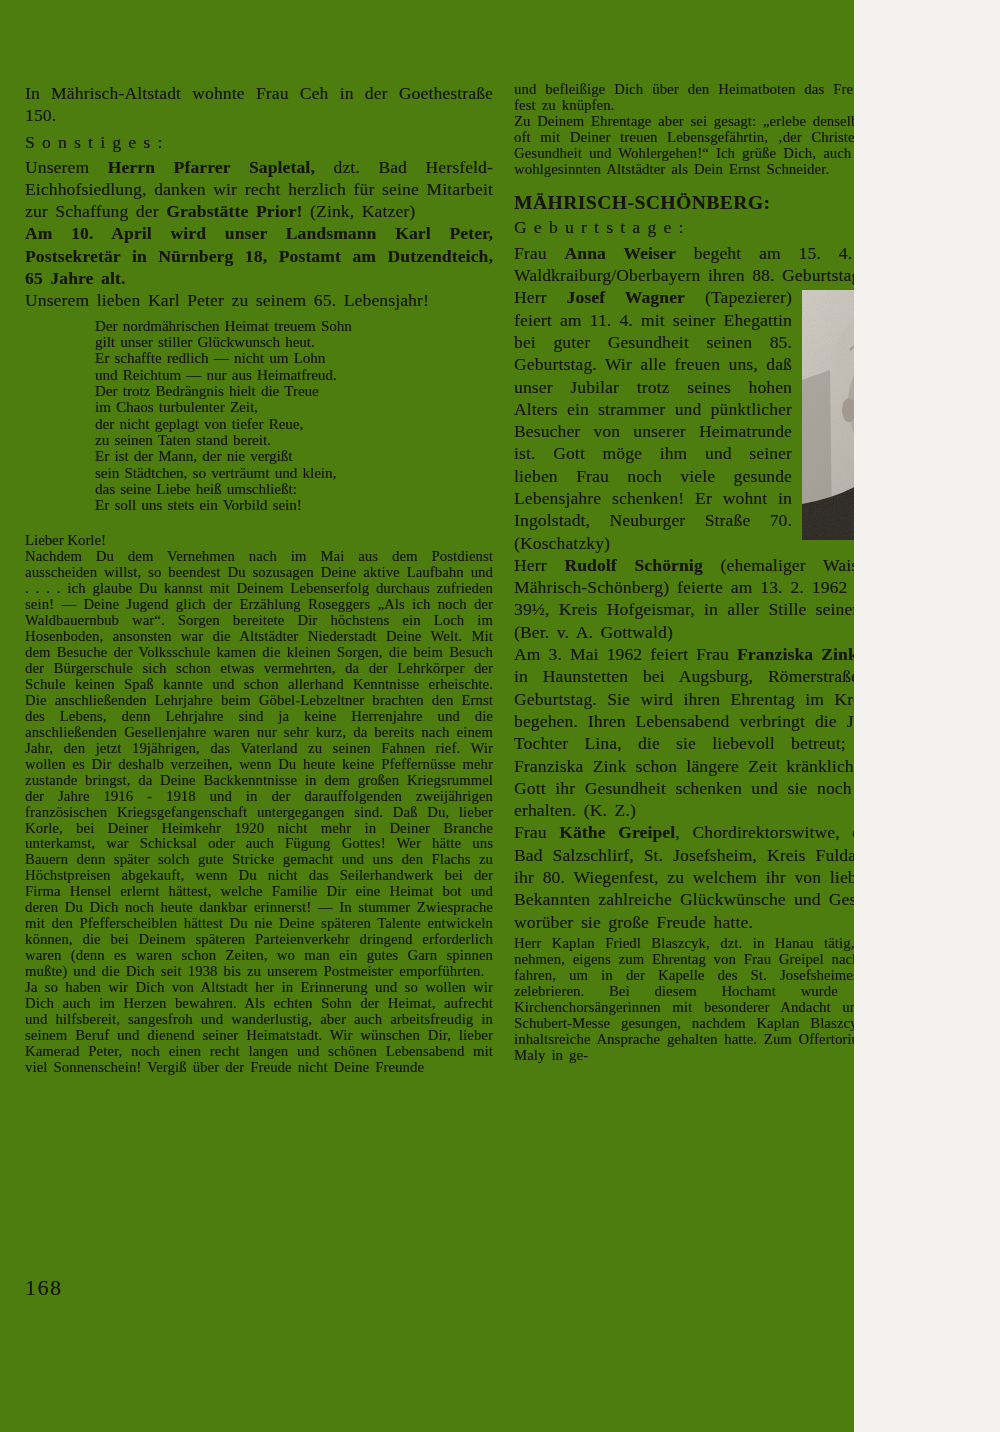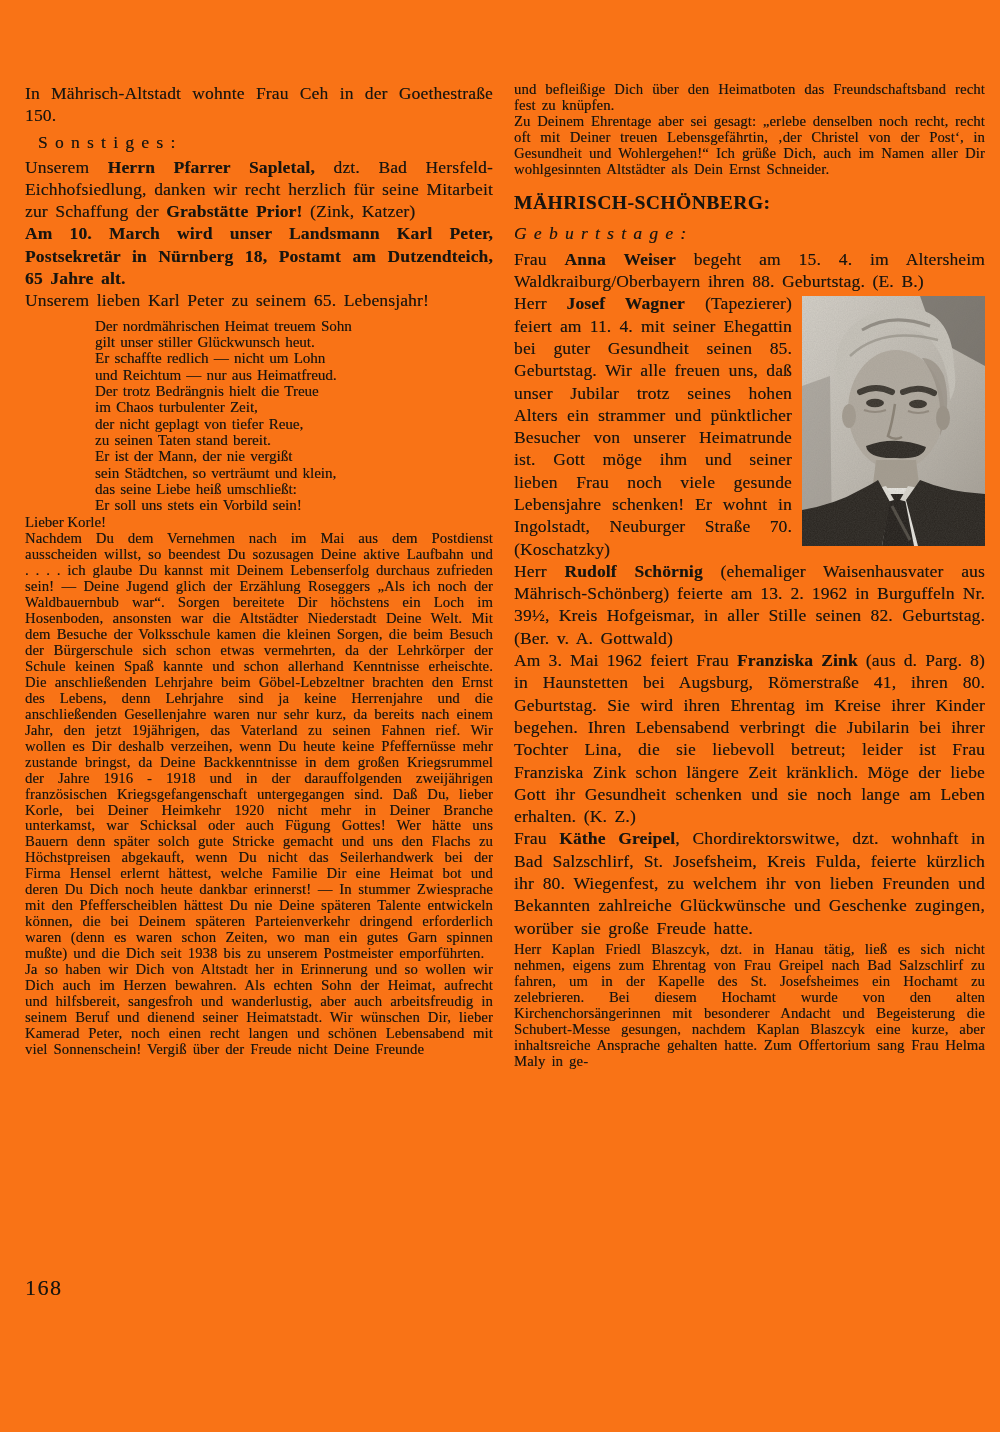--- a/index.html
+++ b/index.html
@@ -3,61 +3,61 @@
 <meta charset="utf-8">
 <style>
   html,body{margin:0;padding:0;}
   body{
     width:1000px;height:1432px;
     background:#f3f2ee;
     font-family:"Liberation Serif","DejaVu Serif",serif;
     color:#18150f;
   }
   .page{
-    position:relative;width:1000px;height:1432px;overflow:hidden;
-    background:#f97316;
+    position:relative;width:854px;height:1432px;overflow:hidden;
+    background:#4d7c0f;
     text-shadow:0.3px 0.2px 0 rgba(24,21,15,0.5);
   }
   .col{position:absolute;top:82px;}
   .col-left{left:25px;width:468px;}
   .col-right{left:514px;width:471px;}
   p{margin:0;}
   .t-lg{font-size:17.4px;line-height:22.3px;text-align:justify;word-spacing:3px;letter-spacing:0.2px;}
   .t-sm{font-size:14.6px;line-height:15.95px;text-align:justify;word-spacing:2.2px;letter-spacing:0.15px;}
   .b{font-weight:700;}
-  .h-spaced{font-size:17.4px;line-height:25px;letter-spacing:0.42em;margin:3px 13px 1px;white-space:nowrap;}
+  .h-spaced{font-size:17.4px;line-height:25px;letter-spacing:0.42em;margin:3px 0 1px;white-space:nowrap;}
   .h-section{font-size:19.5px;line-height:25px;font-weight:700;letter-spacing:0.5px;margin-top:12px;}
-  .h-sub{margin:6px 0 2px;font-style:italic;}
+  .h-sub{margin:0 0 2px;}
   .poem{
     margin:6px 0 0 70px;
     font-size:15px;line-height:16.35px;
     white-space:pre-line;text-align:left;word-spacing:1.5px;
   }
-  .salutation{font-size:14.8px;line-height:17.5px;text-align:left;}
+  .salutation{font-size:14.8px;line-height:17.5px;text-align:left;margin-top:18px;}
   .photo-wrap{
     float:right;width:183px;height:250px;
     margin:4px 0 4px 10px;
     background:#c7c3bb;
   }
   .photo-wrap svg{display:block;}
   .page-number{
     position:absolute;left:25px;top:1276px;
     font-size:22px;line-height:24px;letter-spacing:1.5px;
   }
 </style>
 </head>
 <body>
 
 <div class="page">
 
   <div class="col col-left">
     <p class="t-lg"><span>In Mährisch-Altstadt wohnte Frau Ceh in der Goethestraße 150.</span></p>
     <p class="h-spaced">Sonstiges:</p>
     <p class="t-lg"><span>Unserem </span><span class="b">Herrn Pfarrer Sapletal,</span><span> dzt. Bad Hersfeld-Eichhofsiedlung, danken wir recht herzlich für seine Mitarbeit zur Schaffung der </span><span class="b">Grabstätte Prior!</span><span> (Zink, Katzer)</span></p>
-    <p class="t-lg"><span class="b">Am 10. March wird unser Landsmann Karl Peter, Postsekretär in Nürnberg 18, Postamt am Dutzendteich, 65 Jahre alt.</span></p>
+    <p class="t-lg"><span class="b">Am 10. April wird unser Landsmann Karl Peter, Postsekretär in Nürnberg 18, Postamt am Dutzendteich, 65 Jahre alt.</span></p>
     <p class="t-lg"><span>Unserem lieben Karl Peter zu seinem 65. Lebensjahr!</span></p>
     <p class="poem">Der nordmährischen Heimat treuem Sohn
 gilt unser stiller Glückwunsch heut.
 Er schaffte redlich — nicht um Lohn
 und Reichtum — nur aus Heimatfreud.
 Der trotz Bedrängnis hielt die Treue
 im Chaos turbulenter Zeit,
 der nicht geplagt von tiefer Reue,
 zu seinen Taten stand bereit.
 Er ist der Mann, der nie vergißt

